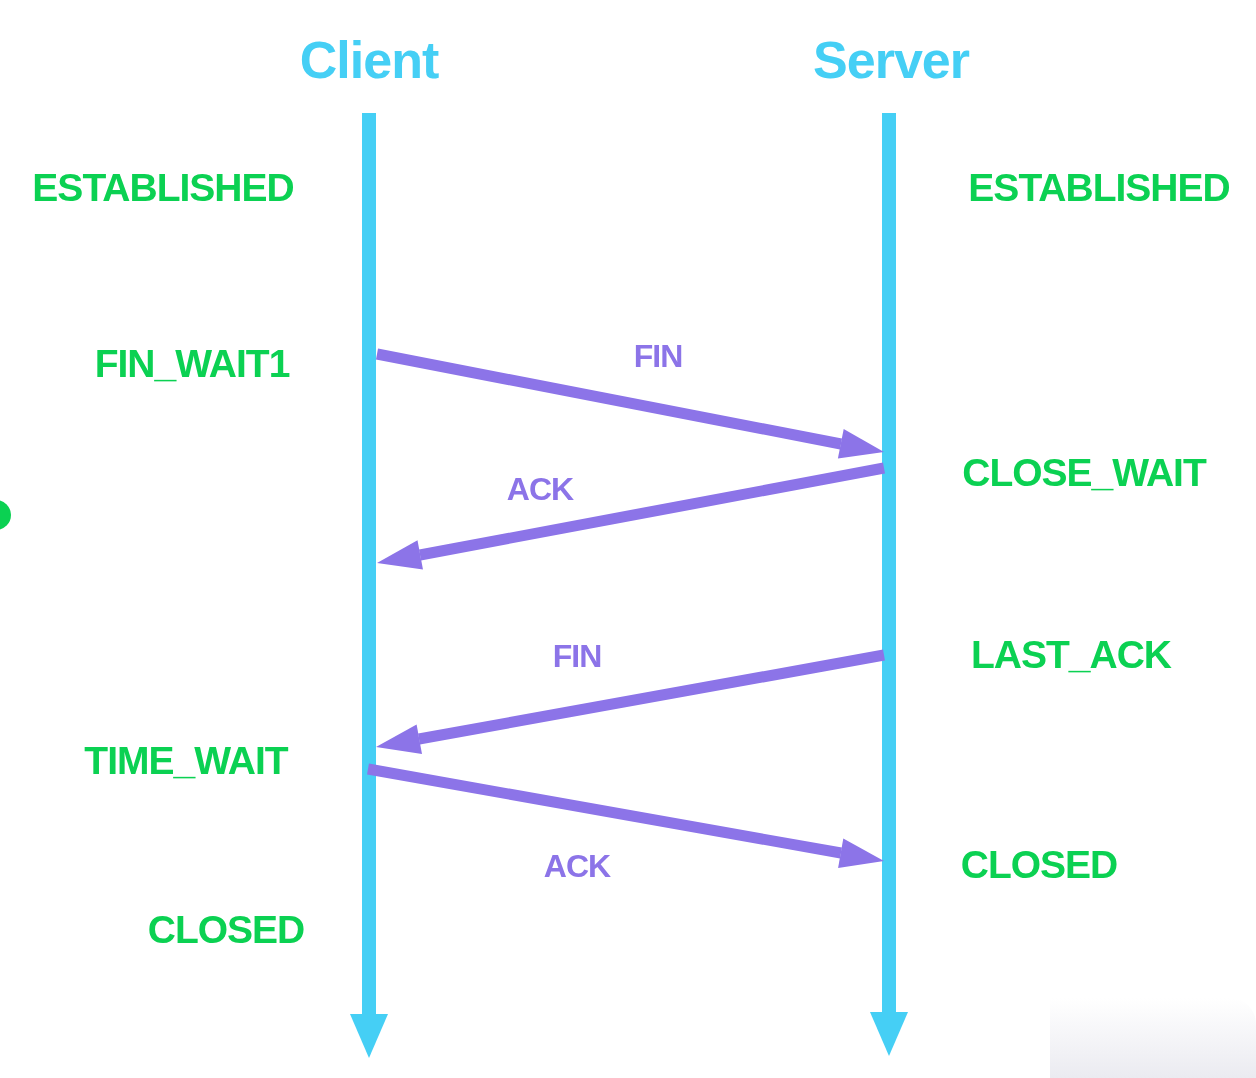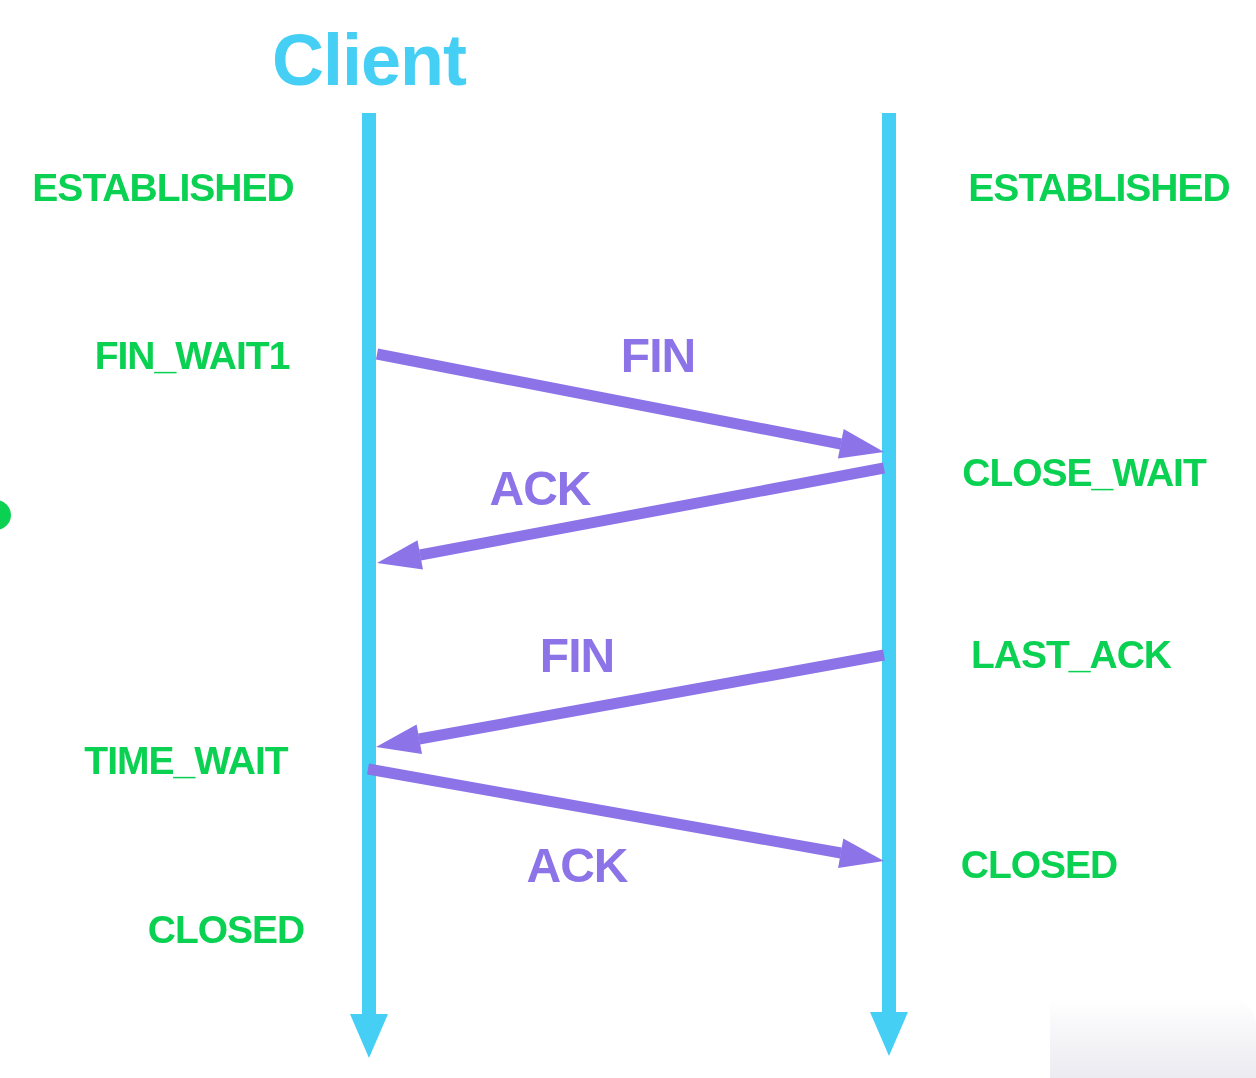--- a/index.html
+++ b/index.html
@@ -12,31 +12,31 @@
   }
   .lbl{
     position:absolute;
     transform:translate(-50%,-50%);
     white-space:nowrap;
     font-weight:bold;
     line-height:1;
     user-select:none;
   }
   .actor-title{
-    font-size:72px;
+    font-size:52px;
     color:var(--c-lifeline,#45CFF5);
     letter-spacing:-1px;
   }
   .state{
     font-size:39px;
     color:var(--c-state,#0BD152);
     letter-spacing:-1px;
   }
   .msg{
-    font-size:48px;
+    font-size:32px;
     color:var(--c-message,#8C74E8);
     letter-spacing:-1px;
   }
   svg{position:absolute;left:0;top:0;}
   .lifeline-stroke{stroke:var(--c-lifeline,#45CFF5);stroke-width:14;fill:none;}
   .lifeline-head{fill:var(--c-lifeline,#45CFF5);stroke:none;}
   .msg-stroke{stroke:var(--c-message,#8C74E8);stroke-width:11;fill:none;}
   .msg-head{fill:var(--c-message,#8C74E8);stroke:none;}
   .edge-dot{fill:var(--c-state,#0BD152);}
   .corner-shade{
@@ -70,23 +70,24 @@
     <line class="msg-stroke" x1="884" y1="655" x2="419" y2="739"></line>
     <polygon class="msg-head" points="376,747 416.6,724.4 422,753.9"></polygon>
 
     <line class="msg-stroke" x1="368" y1="769" x2="841" y2="853"></line>
     <polygon class="msg-head" points="884,861 838.1,868.1 843.3,838.5"></polygon>
 
     <circle class="edge-dot" cx="-4" cy="515" r="15"></circle>
   </svg>
 
   <div class="lbl actor-title" style="left:369px;top:60px;">Client</div>
+  <div class="lbl actor-title" style="left:891px;top:60px;">Server</div>
 
   <div class="lbl state" style="left:163px;top:187px;">ESTABLISHED</div>
-  <div class="lbl state" style="left:192px;top:355px;">FIN_WAIT1</div>
+  <div class="lbl state" style="left:192px;top:363px;">FIN_WAIT1</div>
   <div class="lbl state" style="left:186px;top:748px;margin-top:12px;">TIME_WAIT</div>
   <div class="lbl state" style="left:226px;top:929px;">CLOSED</div>
 
   <div class="lbl state" style="left:1099px;top:187px;">ESTABLISHED</div>
   <div class="lbl state" style="left:1084px;top:472px;">CLOSE_WAIT</div>
   <div class="lbl state" style="left:1071px;top:654px;text-align:right;">LAST_ACK</div>
   <div class="lbl state" style="left:1039px;top:864px;">CLOSED</div>
 
   <div class="lbl msg" style="left:658px;top:356px;">FIN</div>
   <div class="lbl msg" style="left:540px;top:489px;">ACK</div>

